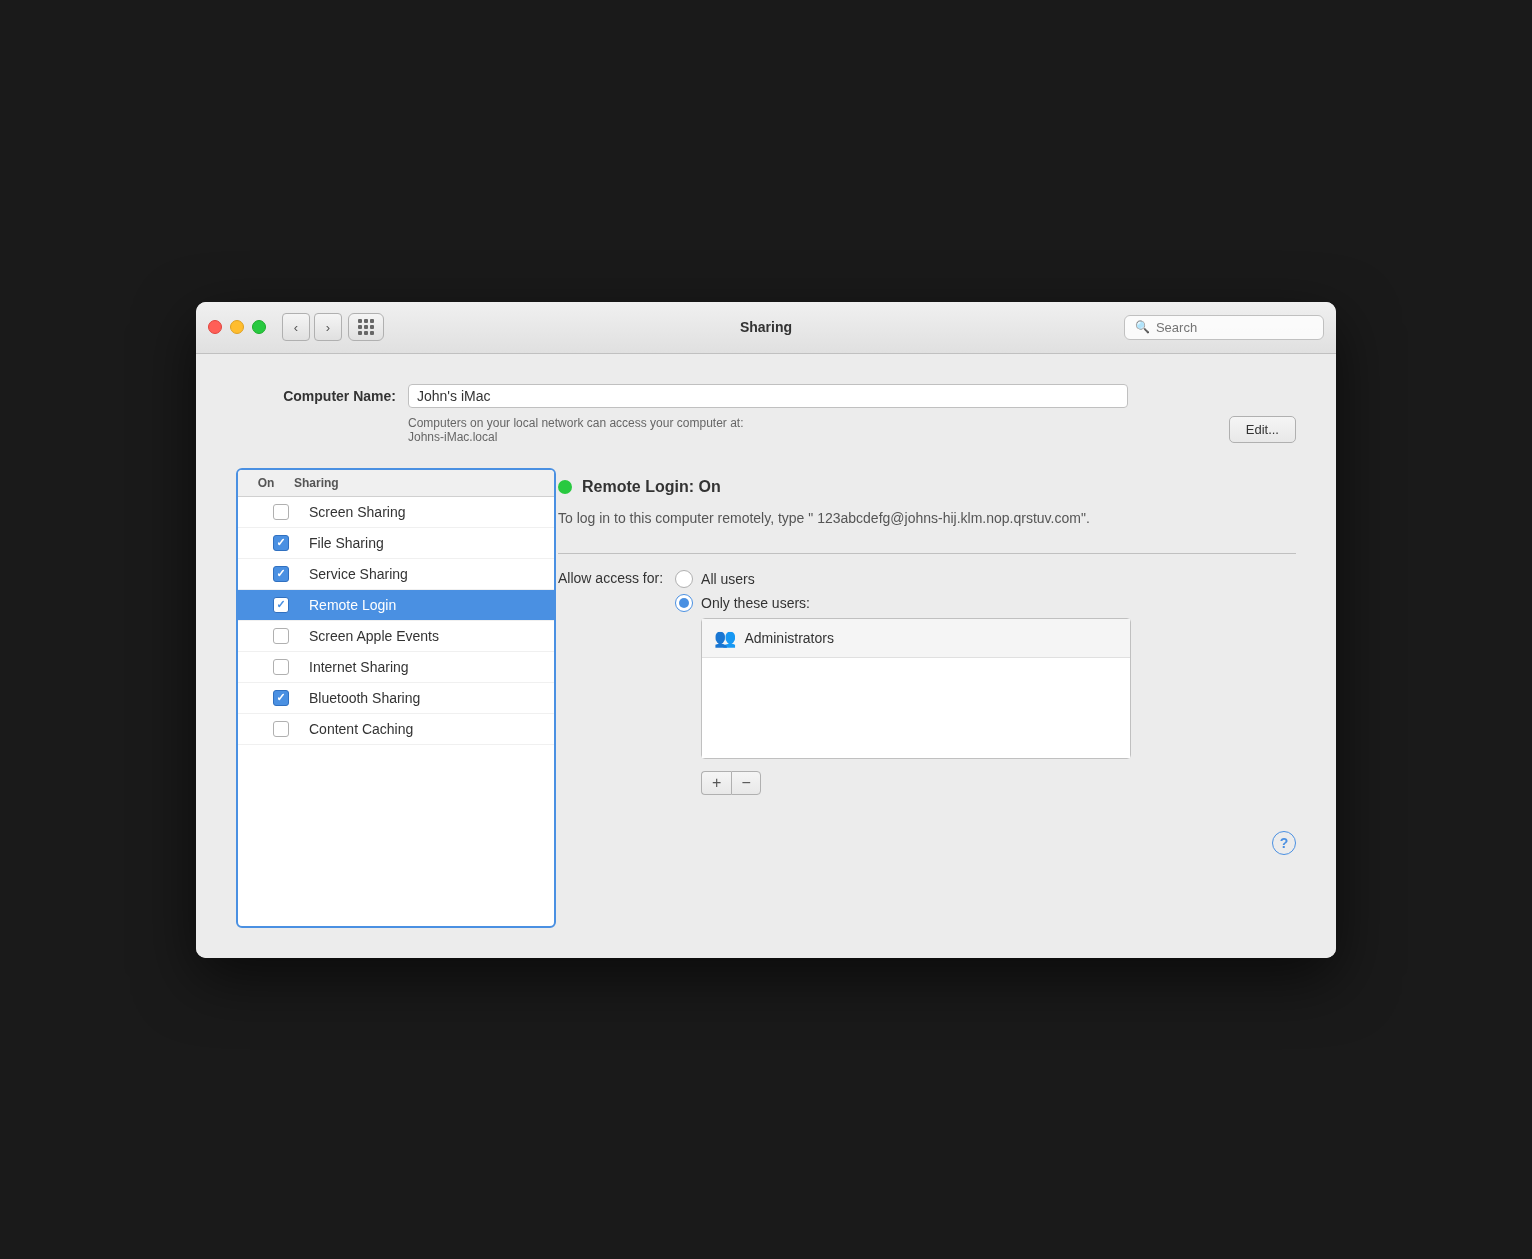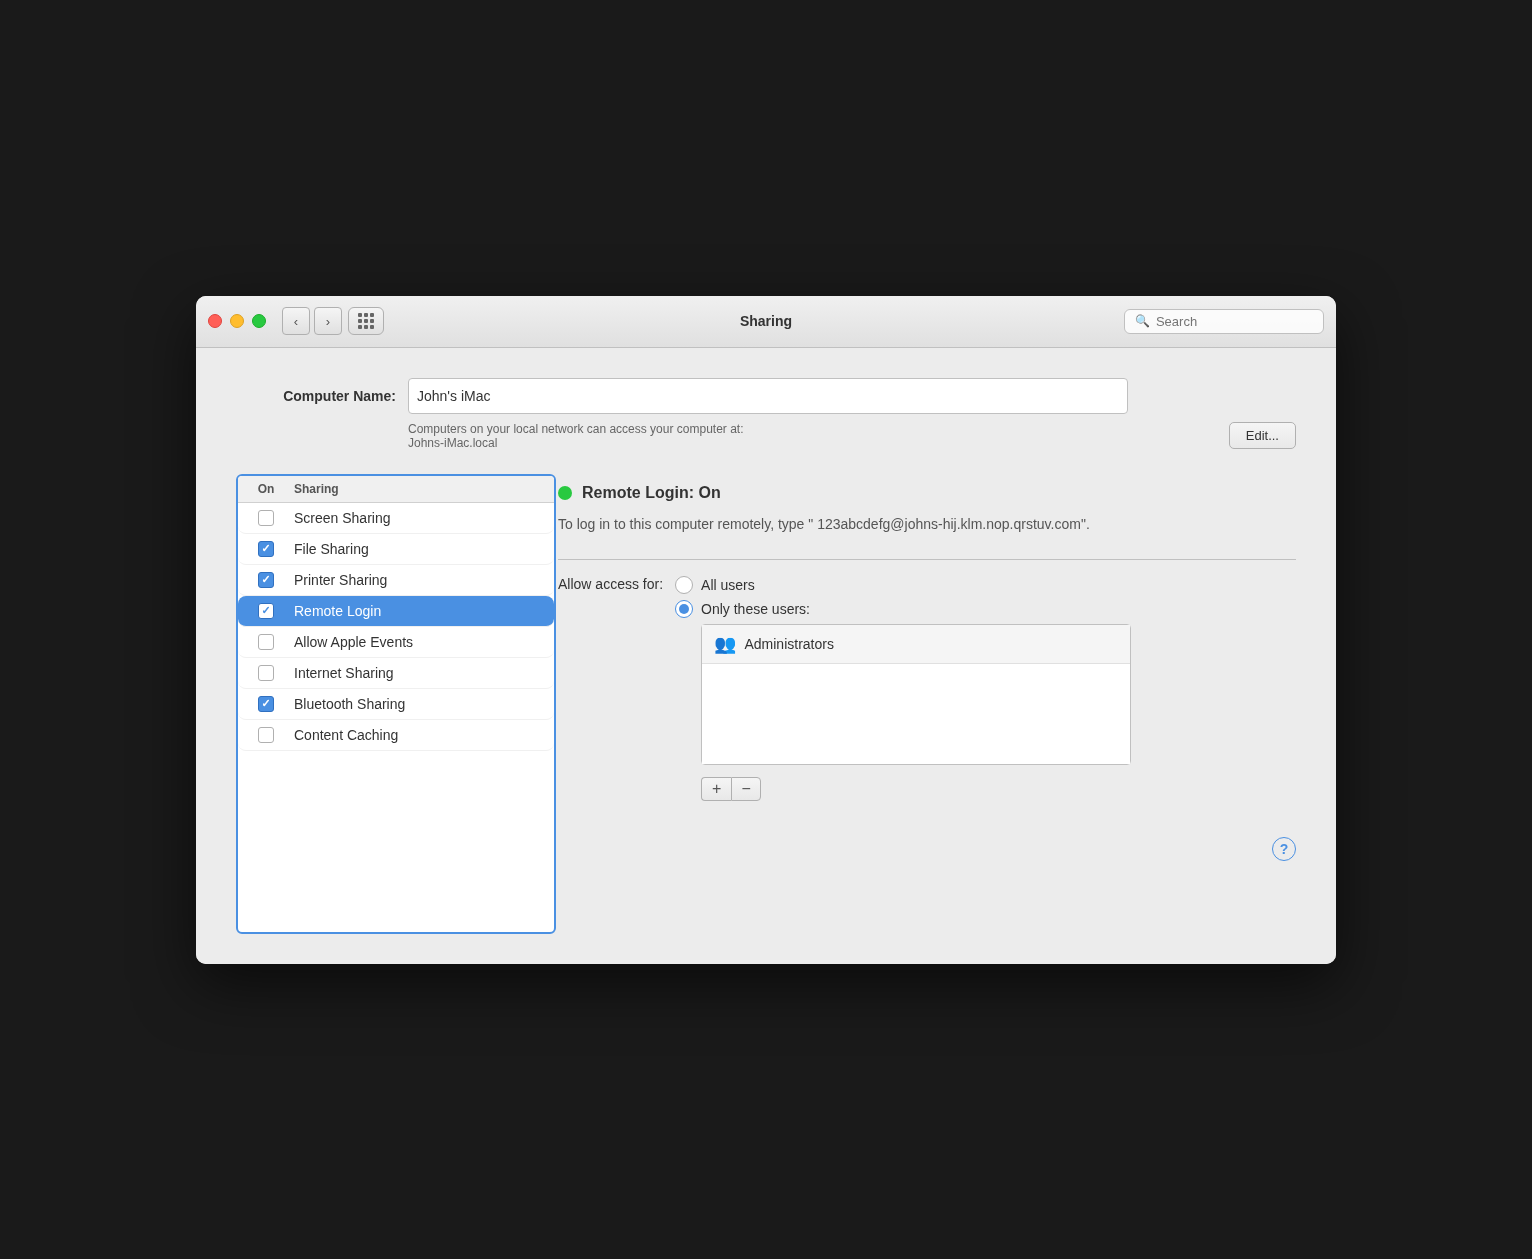--- a/index.html
+++ b/index.html
@@ -127,21 +127,21 @@
       font-size: 14px;
       font-weight: 600;
       color: #333;
       white-space: nowrap;
       margin-right: 12px;
       min-width: 160px;
       text-align: right;
     }
     .computer-name-input {
       flex: 1;
-      height: 36px;
+      height: 24px;
       border: 1px solid #c0c0c0;
       border-radius: 4px;
       padding: 0 8px;
       font-size: 14px;
       color: #333;
       background: white;
       outline: none;
       max-width: 720px;
     }
     .network-info-row {
@@ -193,24 +193,23 @@
       color: #555;
     }
     .services-header-service {
       font-size: 12px;
       font-weight: 600;
       color: #555;
     }
     .service-row {
       display: flex;
       align-items: center;
-      padding: 7px 0;
+      padding: 7px 15px;
       border-bottom: 1px solid #f0f0f0;
       cursor: pointer;
-      border-radius: 8px;
     }
     .service-row.selected {
       background: #4a90e2;
     }
     .service-row.selected .service-name {
       color: white;
     }
     .service-checkbox-cell {
       width: 56px;
       display: flex;
@@ -477,38 +476,38 @@
           </div>
           <span class="service-name">File Sharing</span>
         </div>
 
         <div class="service-row">
           <div class="service-checkbox-cell">
             <div class="service-checkbox checked">
               <span class="checkmark">✓</span>
             </div>
           </div>
-          <span class="service-name">Printer Sharing</span>
+          <span class="service-name">Service Sharing</span>
         </div>
 
         <div class="service-row selected">
           <div class="service-checkbox-cell">
             <div class="service-checkbox checked-selected">
               <span class="checkmark-selected">✓</span>
             </div>
           </div>
           <span class="service-name">Remote Login</span>
         </div>
 
 
         <div class="service-row">
           <div class="service-checkbox-cell">
             <div class="service-checkbox"></div>
           </div>
-          <span class="service-name">Allow Apple Events</span>
+          <span class="service-name">Screen Apple Events</span>
         </div>
 
         <div class="service-row">
           <div class="service-checkbox-cell">
             <div class="service-checkbox"></div>
           </div>
           <span class="service-name">Internet Sharing</span>
         </div>
 
         <div class="service-row">

